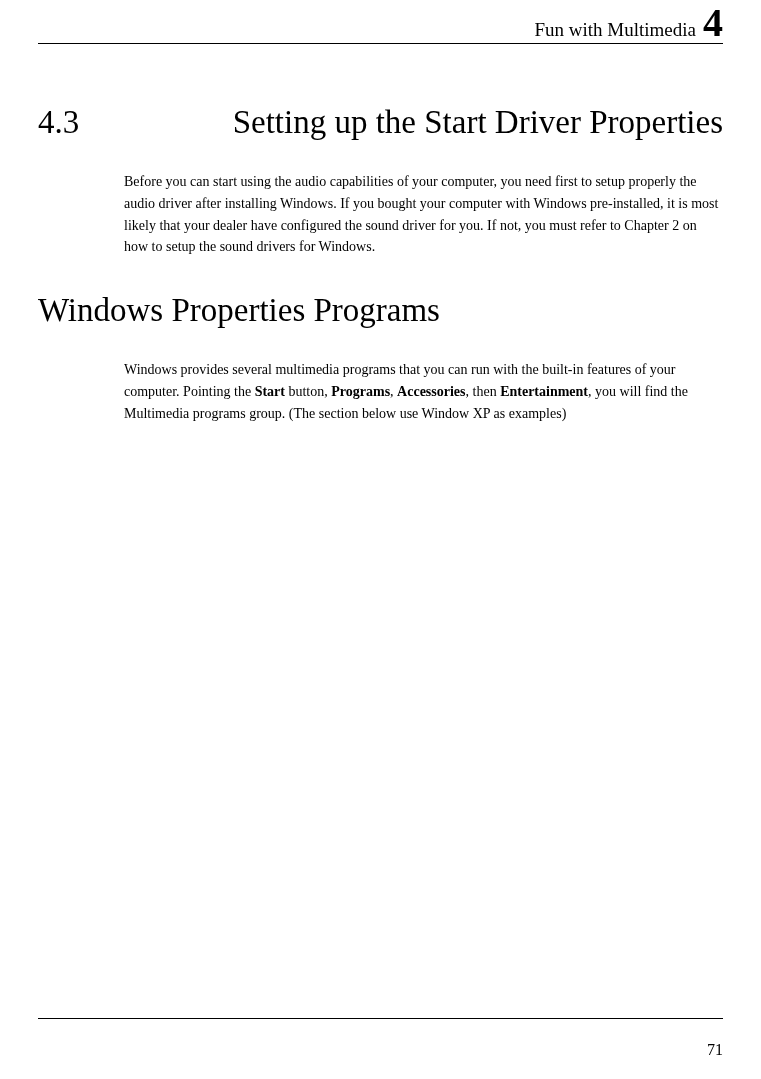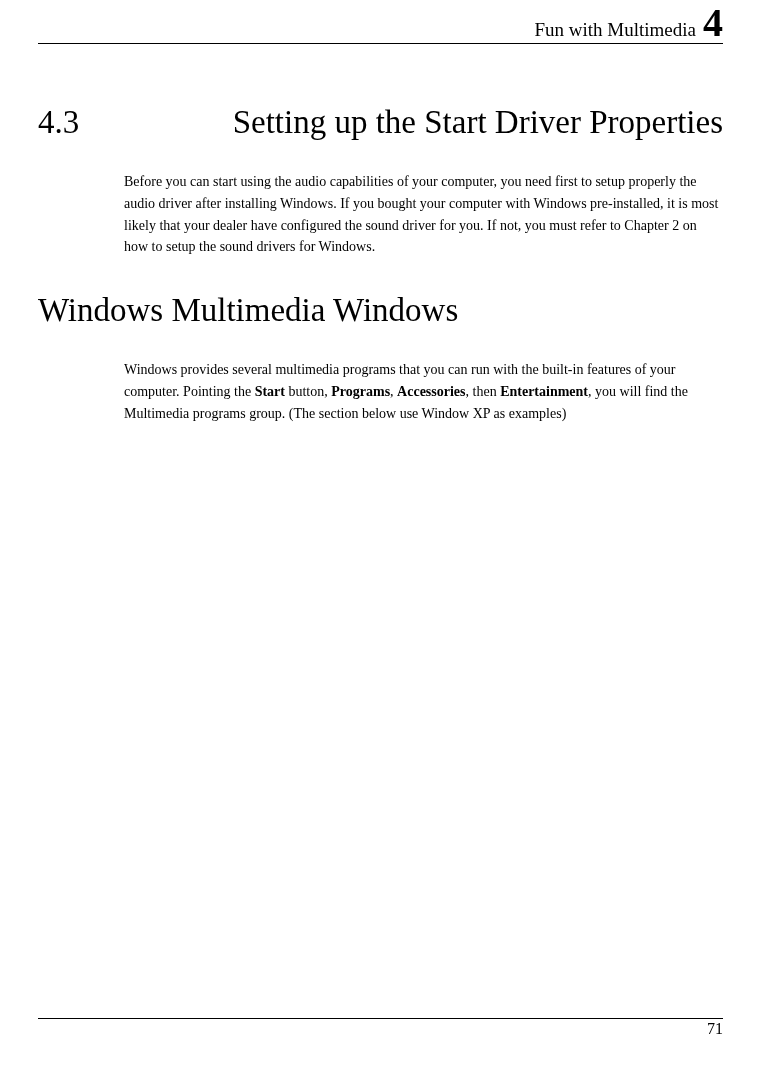--- a/index.html
+++ b/index.html
@@ -68,41 +68,41 @@
     .footer-line {
       position: absolute;
       left: 38px;
       right: 38px;
       bottom: 60px;
       border-top: 1.5px solid #000;
     }
     .page-number {
       position: absolute;
       right: 38px;
-      bottom: 41px;
+      bottom: 20px;
       font-size: 16px;
     }
   </style>
 </head>
 <body>
 
 <div class="page">
   <div class="header">
     <span class="header-text">Fun with Multimedia</span>
     <span class="header-chapter">4</span>
   </div>
 
   <div class="section">
     <div class="section-num">4.3</div>
     <div class="section-title">Setting up the Start Driver Properties</div>
   </div>
   <div class="body-text">Before you can start using the audio capabilities of your computer, you need first to setup properly the audio driver after installing Windows. If you bought your computer with Windows pre-installed, it is most likely that your dealer have configured the sound driver for you. If not, you must refer to Chapter 2 on how to setup the sound drivers for Windows.</div>
 
   <div class="section">
-    <div class="section-title">Windows Multimedia Windows</div>
+    <div class="section-title">Windows Properties Programs</div>
   </div>
   <div class="body-text">
     <span>Windows provides several multimedia programs that you can run with the built-in features of your computer. Pointing the </span><span class="bold">Start</span><span> button, </span><span class="bold">Programs</span><span>, </span><span class="bold">Accessories</span><span>, then </span><span class="bold">Entertainment</span><span>, you will find the Multimedia programs group. (The section below use Window XP as examples)</span>
   </div>
 
   <div class="footer-line"></div>
   <div class="page-number">71</div>
 </div>
 
 </body></html>

